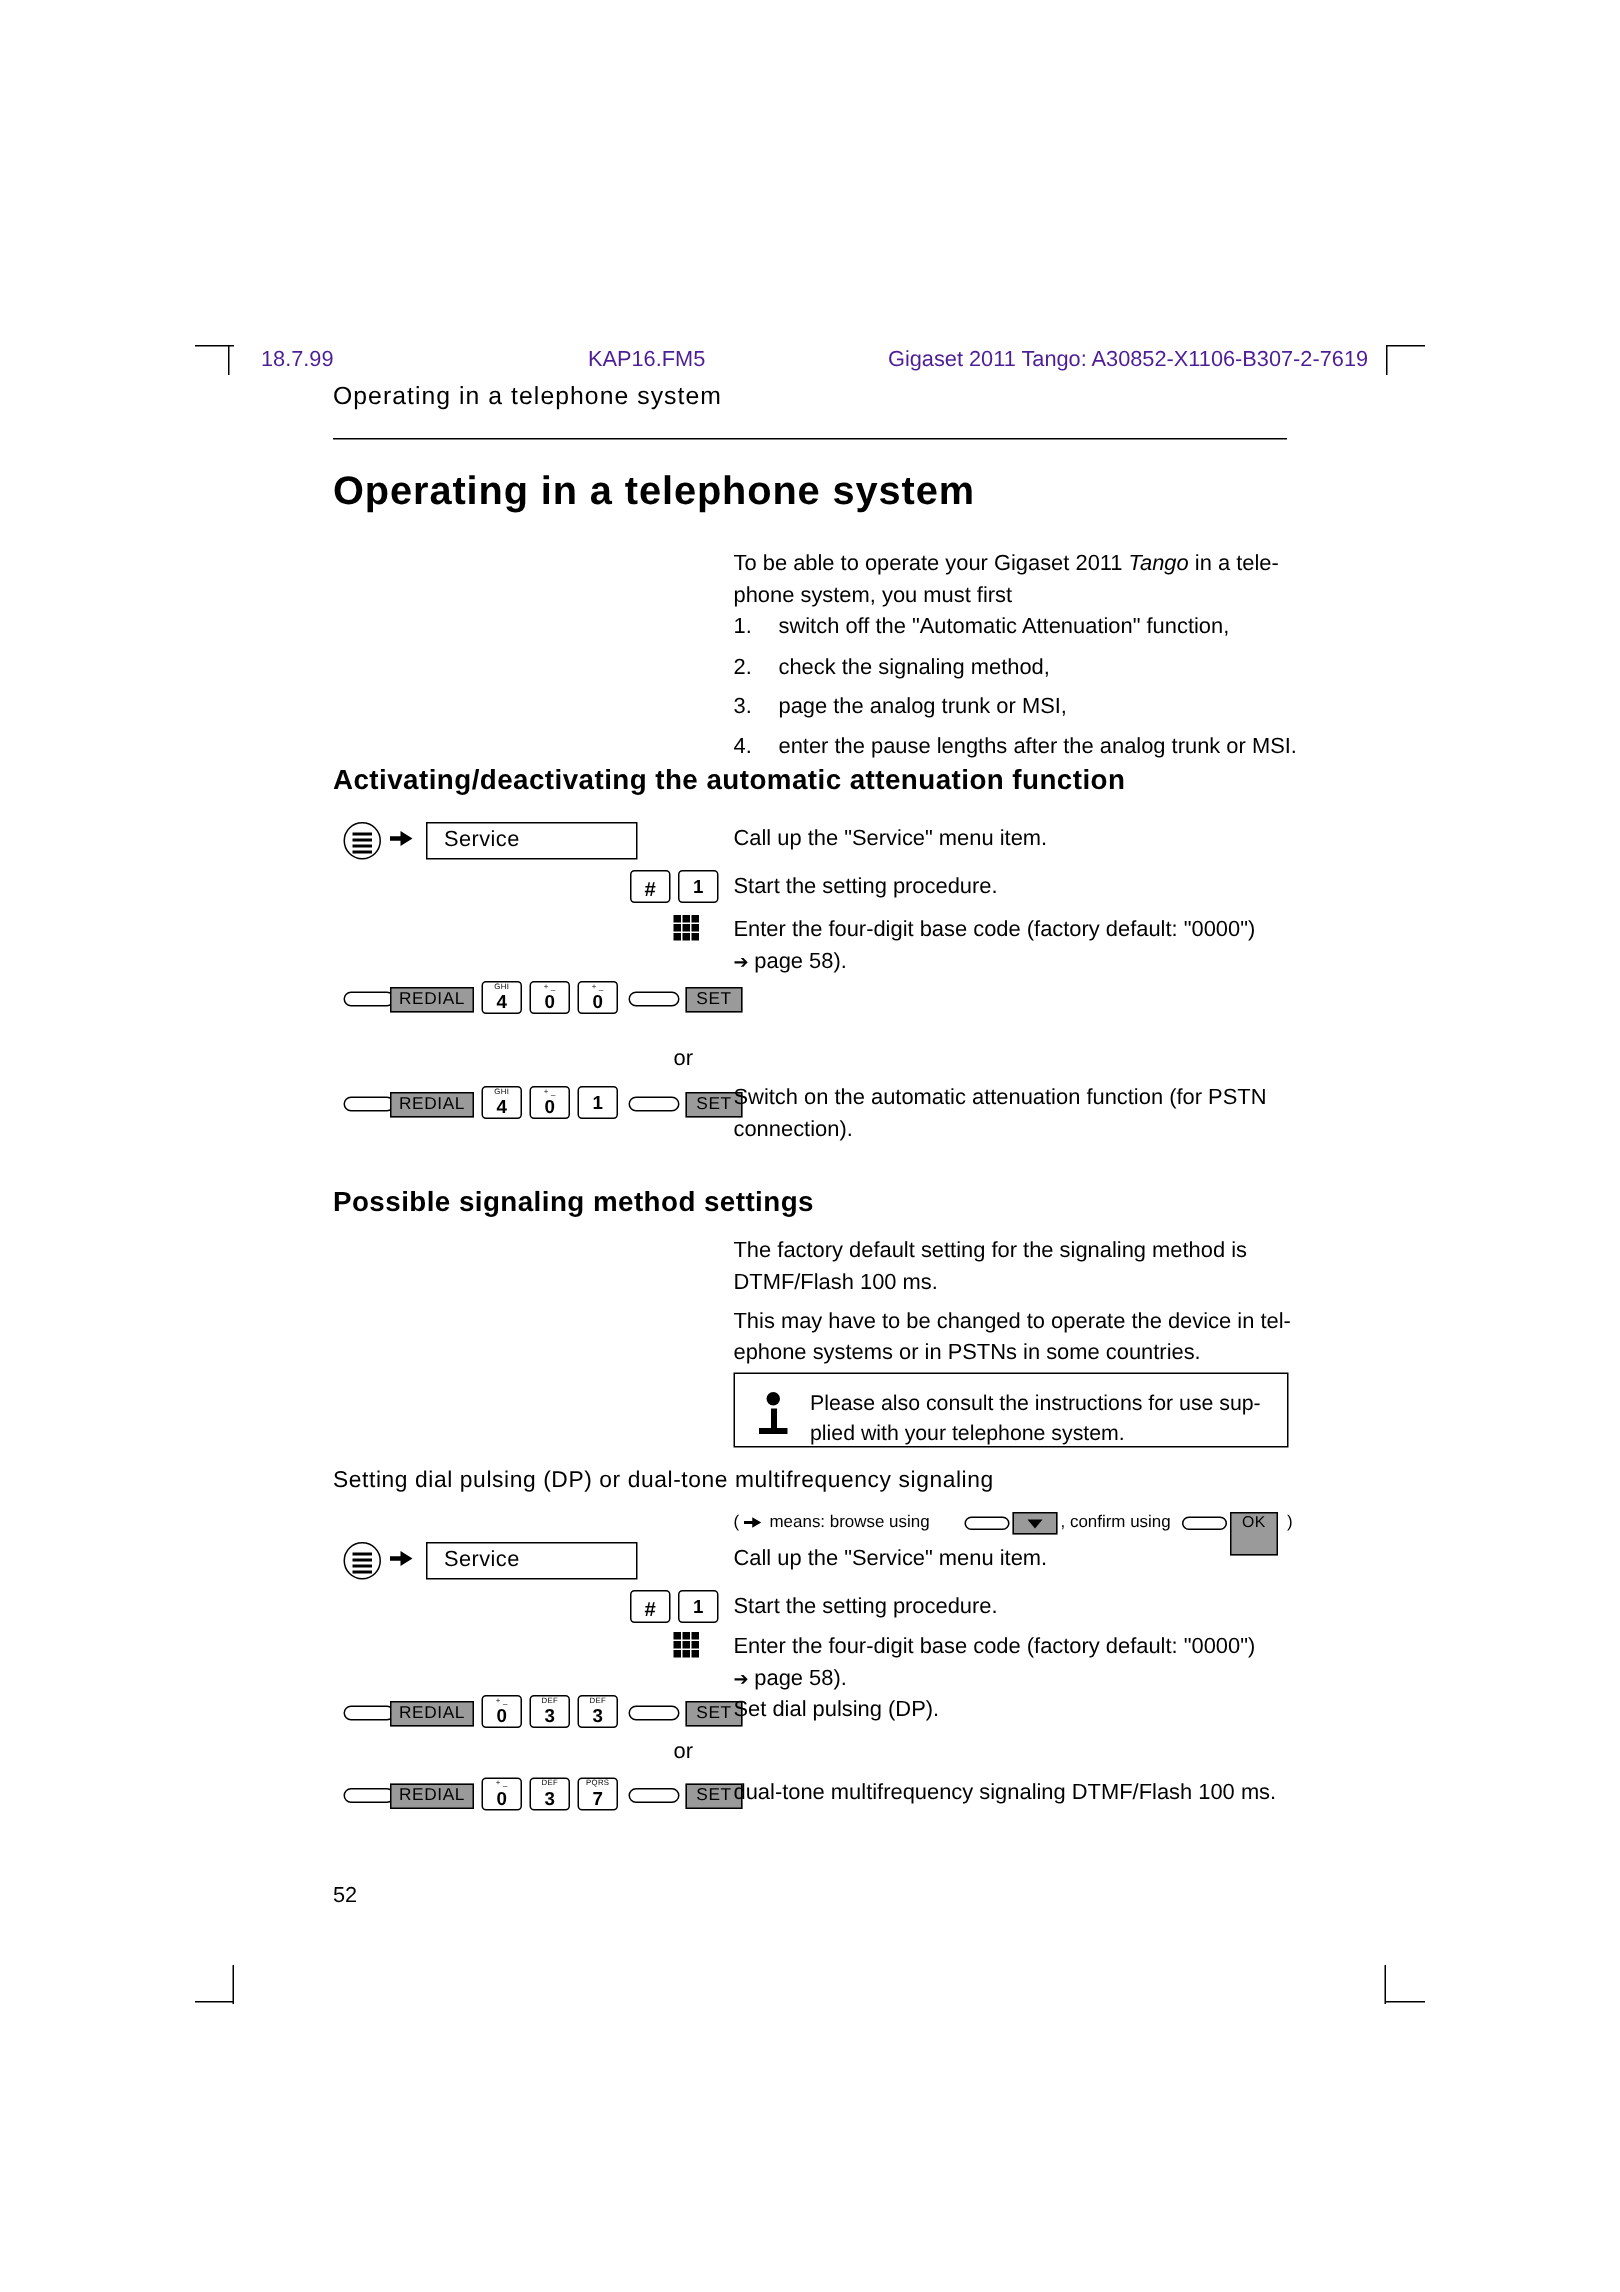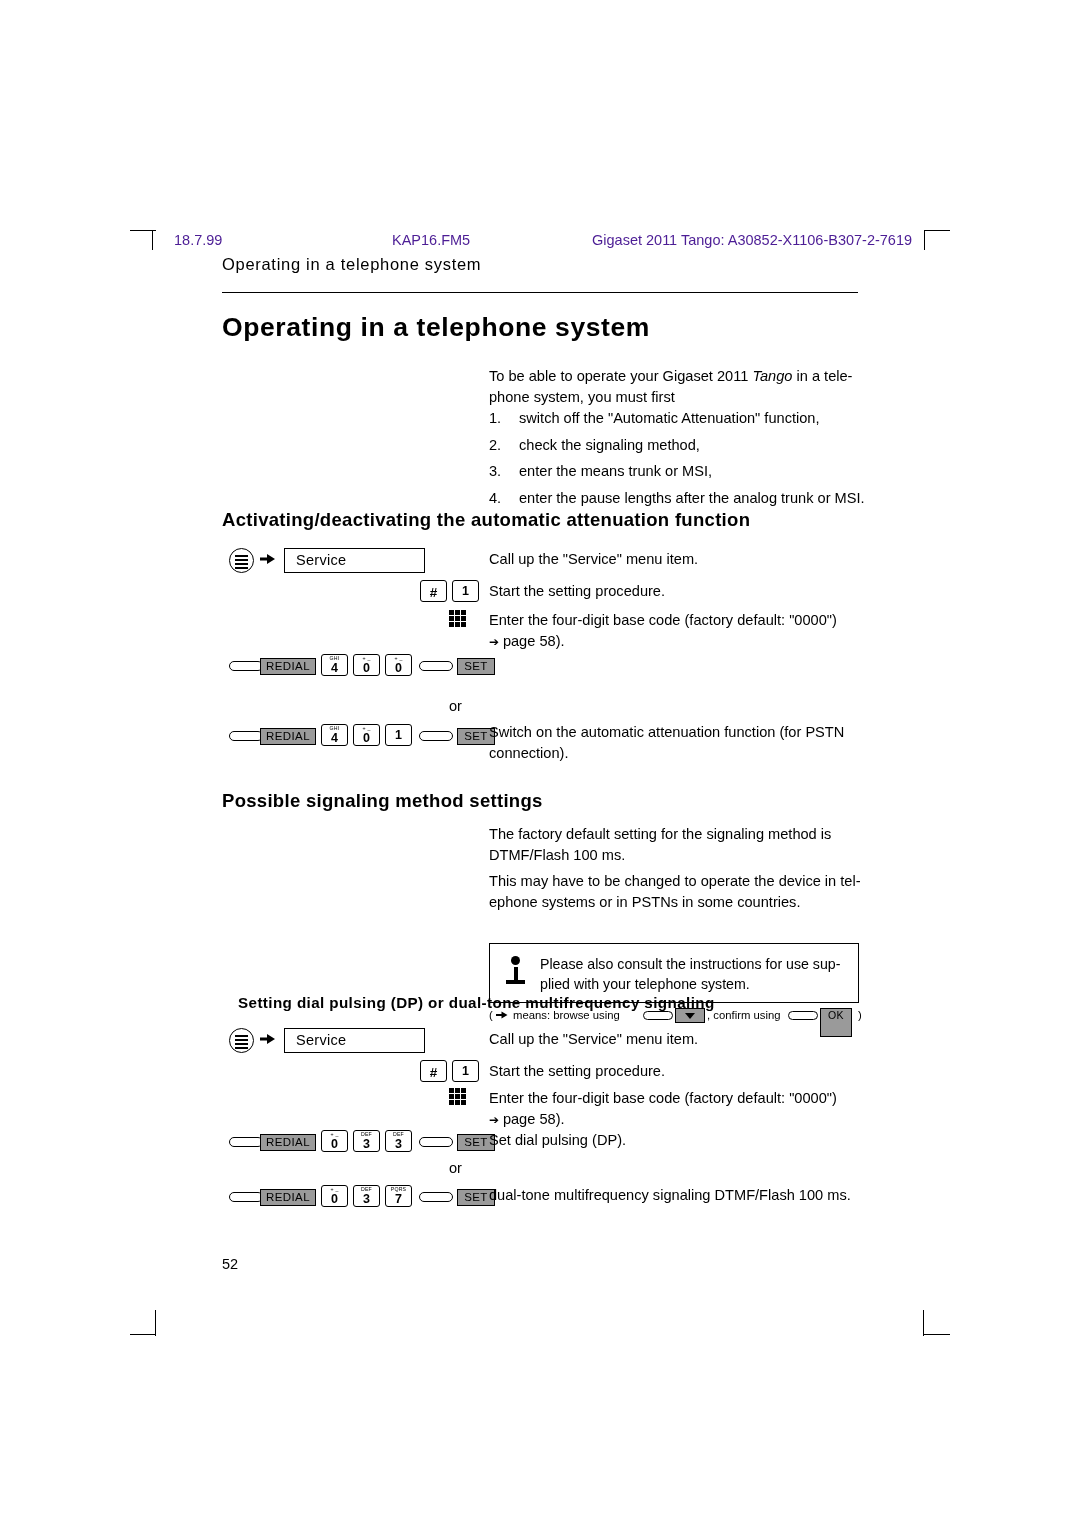--- a/index.html
+++ b/index.html
@@ -94,23 +94,23 @@
     position: absolute;
     left: 222px;
     margin: 0;
     font-size: 18.5px;
     font-weight: bold;
     letter-spacing: 0.3px;
   }
   h3.sub {
     position: absolute;
     left: 222px;
-    margin: 16px;
+    margin: 0;
     font-size: 15.2px;
-    font-weight: bold;
+    font-weight: normal;
     letter-spacing: 0.4px;
   }
 
   
   .keyrow { position: absolute; height: 26px; }
 
   .menu-icon {
     position: absolute;
     width: 25px; height: 25px;
     border: 1.4px solid #000;
@@ -331,21 +331,21 @@
   <div class="row">
     <span class="n">1.</span>
     <span>switch off the "Automatic Attenuation" function,</span>
   </div>
   <div class="row">
     <span class="n">2.</span>
     <span>check the signaling method,</span>
   </div>
   <div class="row">
     <span class="n">3.</span>
-    <span>enter the means trunk or MSI,</span>
+    <span>page the analog trunk or MSI,</span>
   </div>
   <div class="row">
     <span class="n">4.</span>
     <span>enter the pause lengths after the analog trunk or MSI.</span>
   </div>
 </div>
 
 <h2 class="sec" style="top:509px;">Activating/deactivating the automatic attenuation function</h2>
 
 <div class="keyrow" style="left:229px; top:548px; width:640px;">
@@ -440,21 +440,21 @@
 <div class="col" style="top:824px;">
   <span>The factory default setting for the signaling method is</span><br>
   <span>DTMF/Flash 100 ms.</span>
 </div>
 
 <div class="col" style="top:871px;">
   <span>This may have to be changed to operate the device in tel-</span><br>
   <span>ephone systems or in PSTNs in some countries.</span>
 </div>
 
-<div class="note" style="top:943px; height:60px;">
+<div class="note" style="top:915px; height:50px;">
   <div class="ic">
     <div class="dot"></div>
     <div class="stem"></div>
     <div class="base"></div>
   </div>
   <div class="txt">
     <span>Please also consult the instructions for use sup-</span><br>
     <span>plied with your telephone system.</span>
   </div>
 </div>

